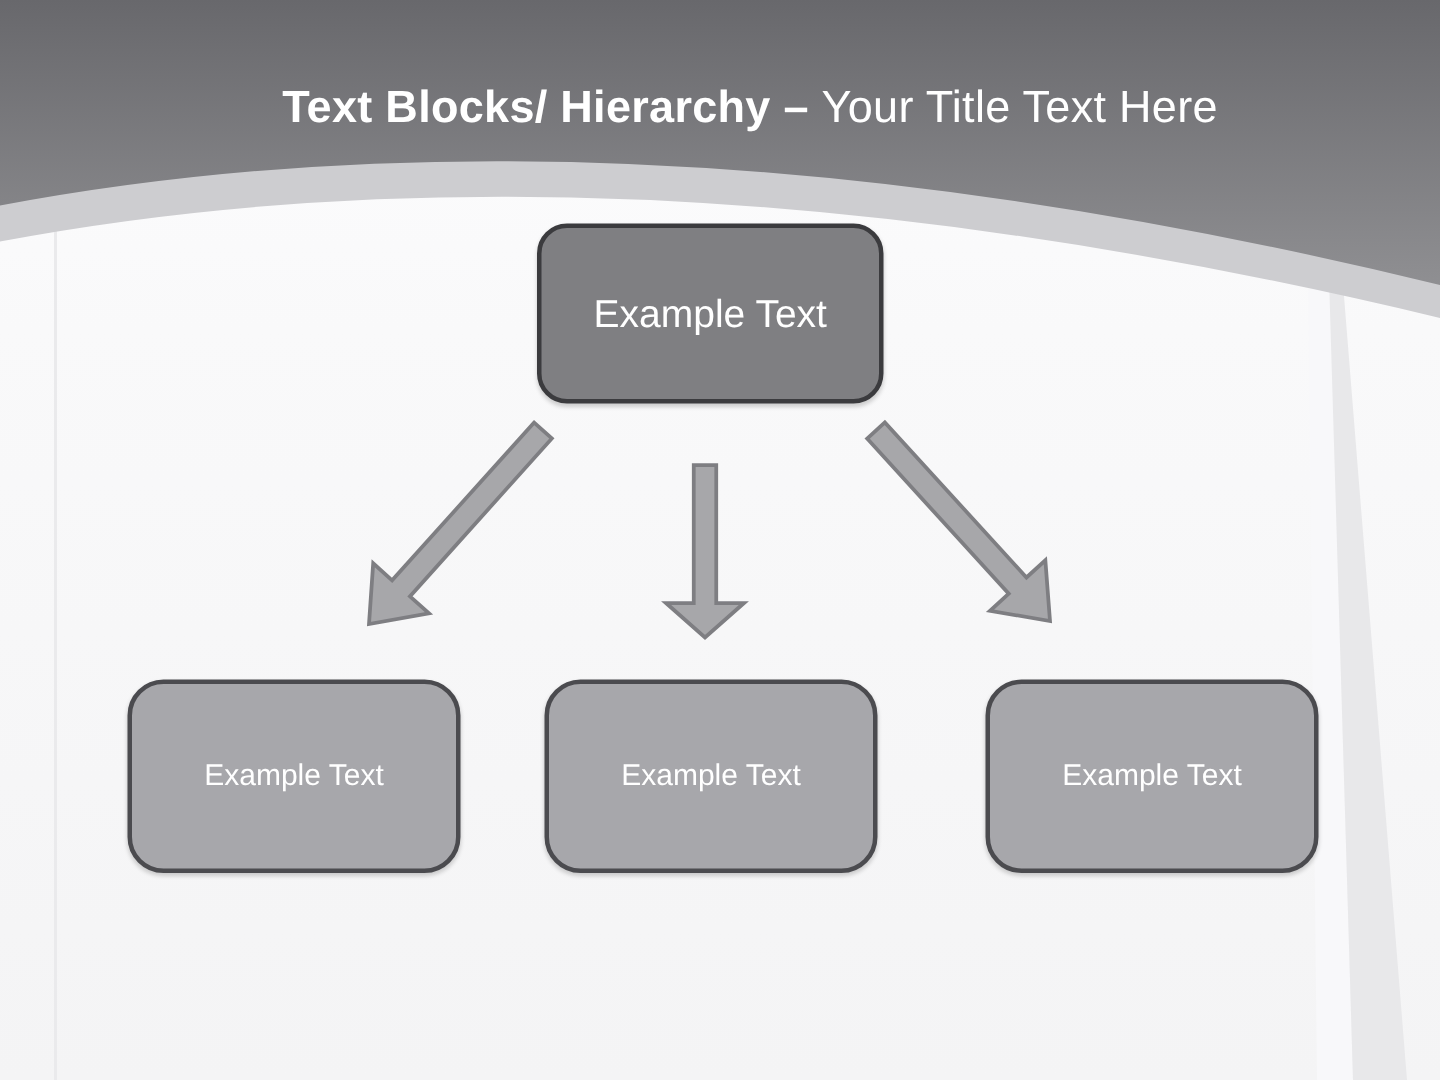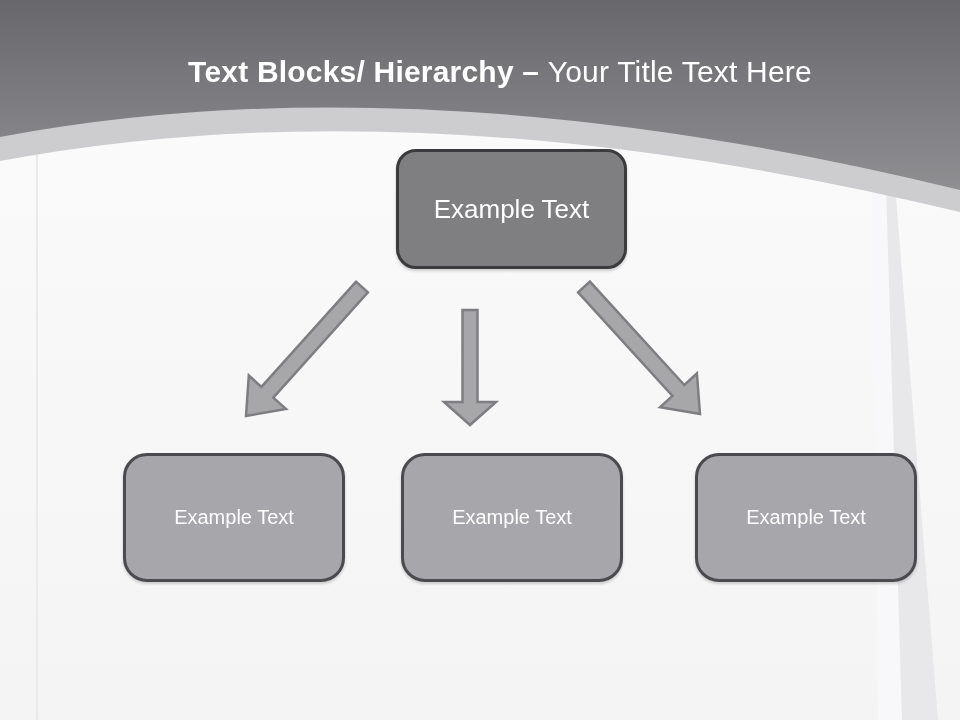--- a/index.html
+++ b/index.html
@@ -30,21 +30,20 @@
   .title-bold{font-weight:700;}
   .title-regular{font-weight:400;}
   
   .node{
     position:absolute;
     box-sizing:border-box;
     display:flex;align-items:center;justify-content:center;
     color:#ffffff;
     text-align:center;
     box-shadow:0 2px 3px rgba(0,0,0,0.18);
-    margin-left:38px;
   }
   .node-root{
     left:358px;top:149px;width:231px;height:120px;
     background:#7f7f82;
     border:3px solid #3b3b3e;
     border-radius:20px;
     font-size:26px;
   }
   .node-child{
     top:453px;width:222px;height:129px;

